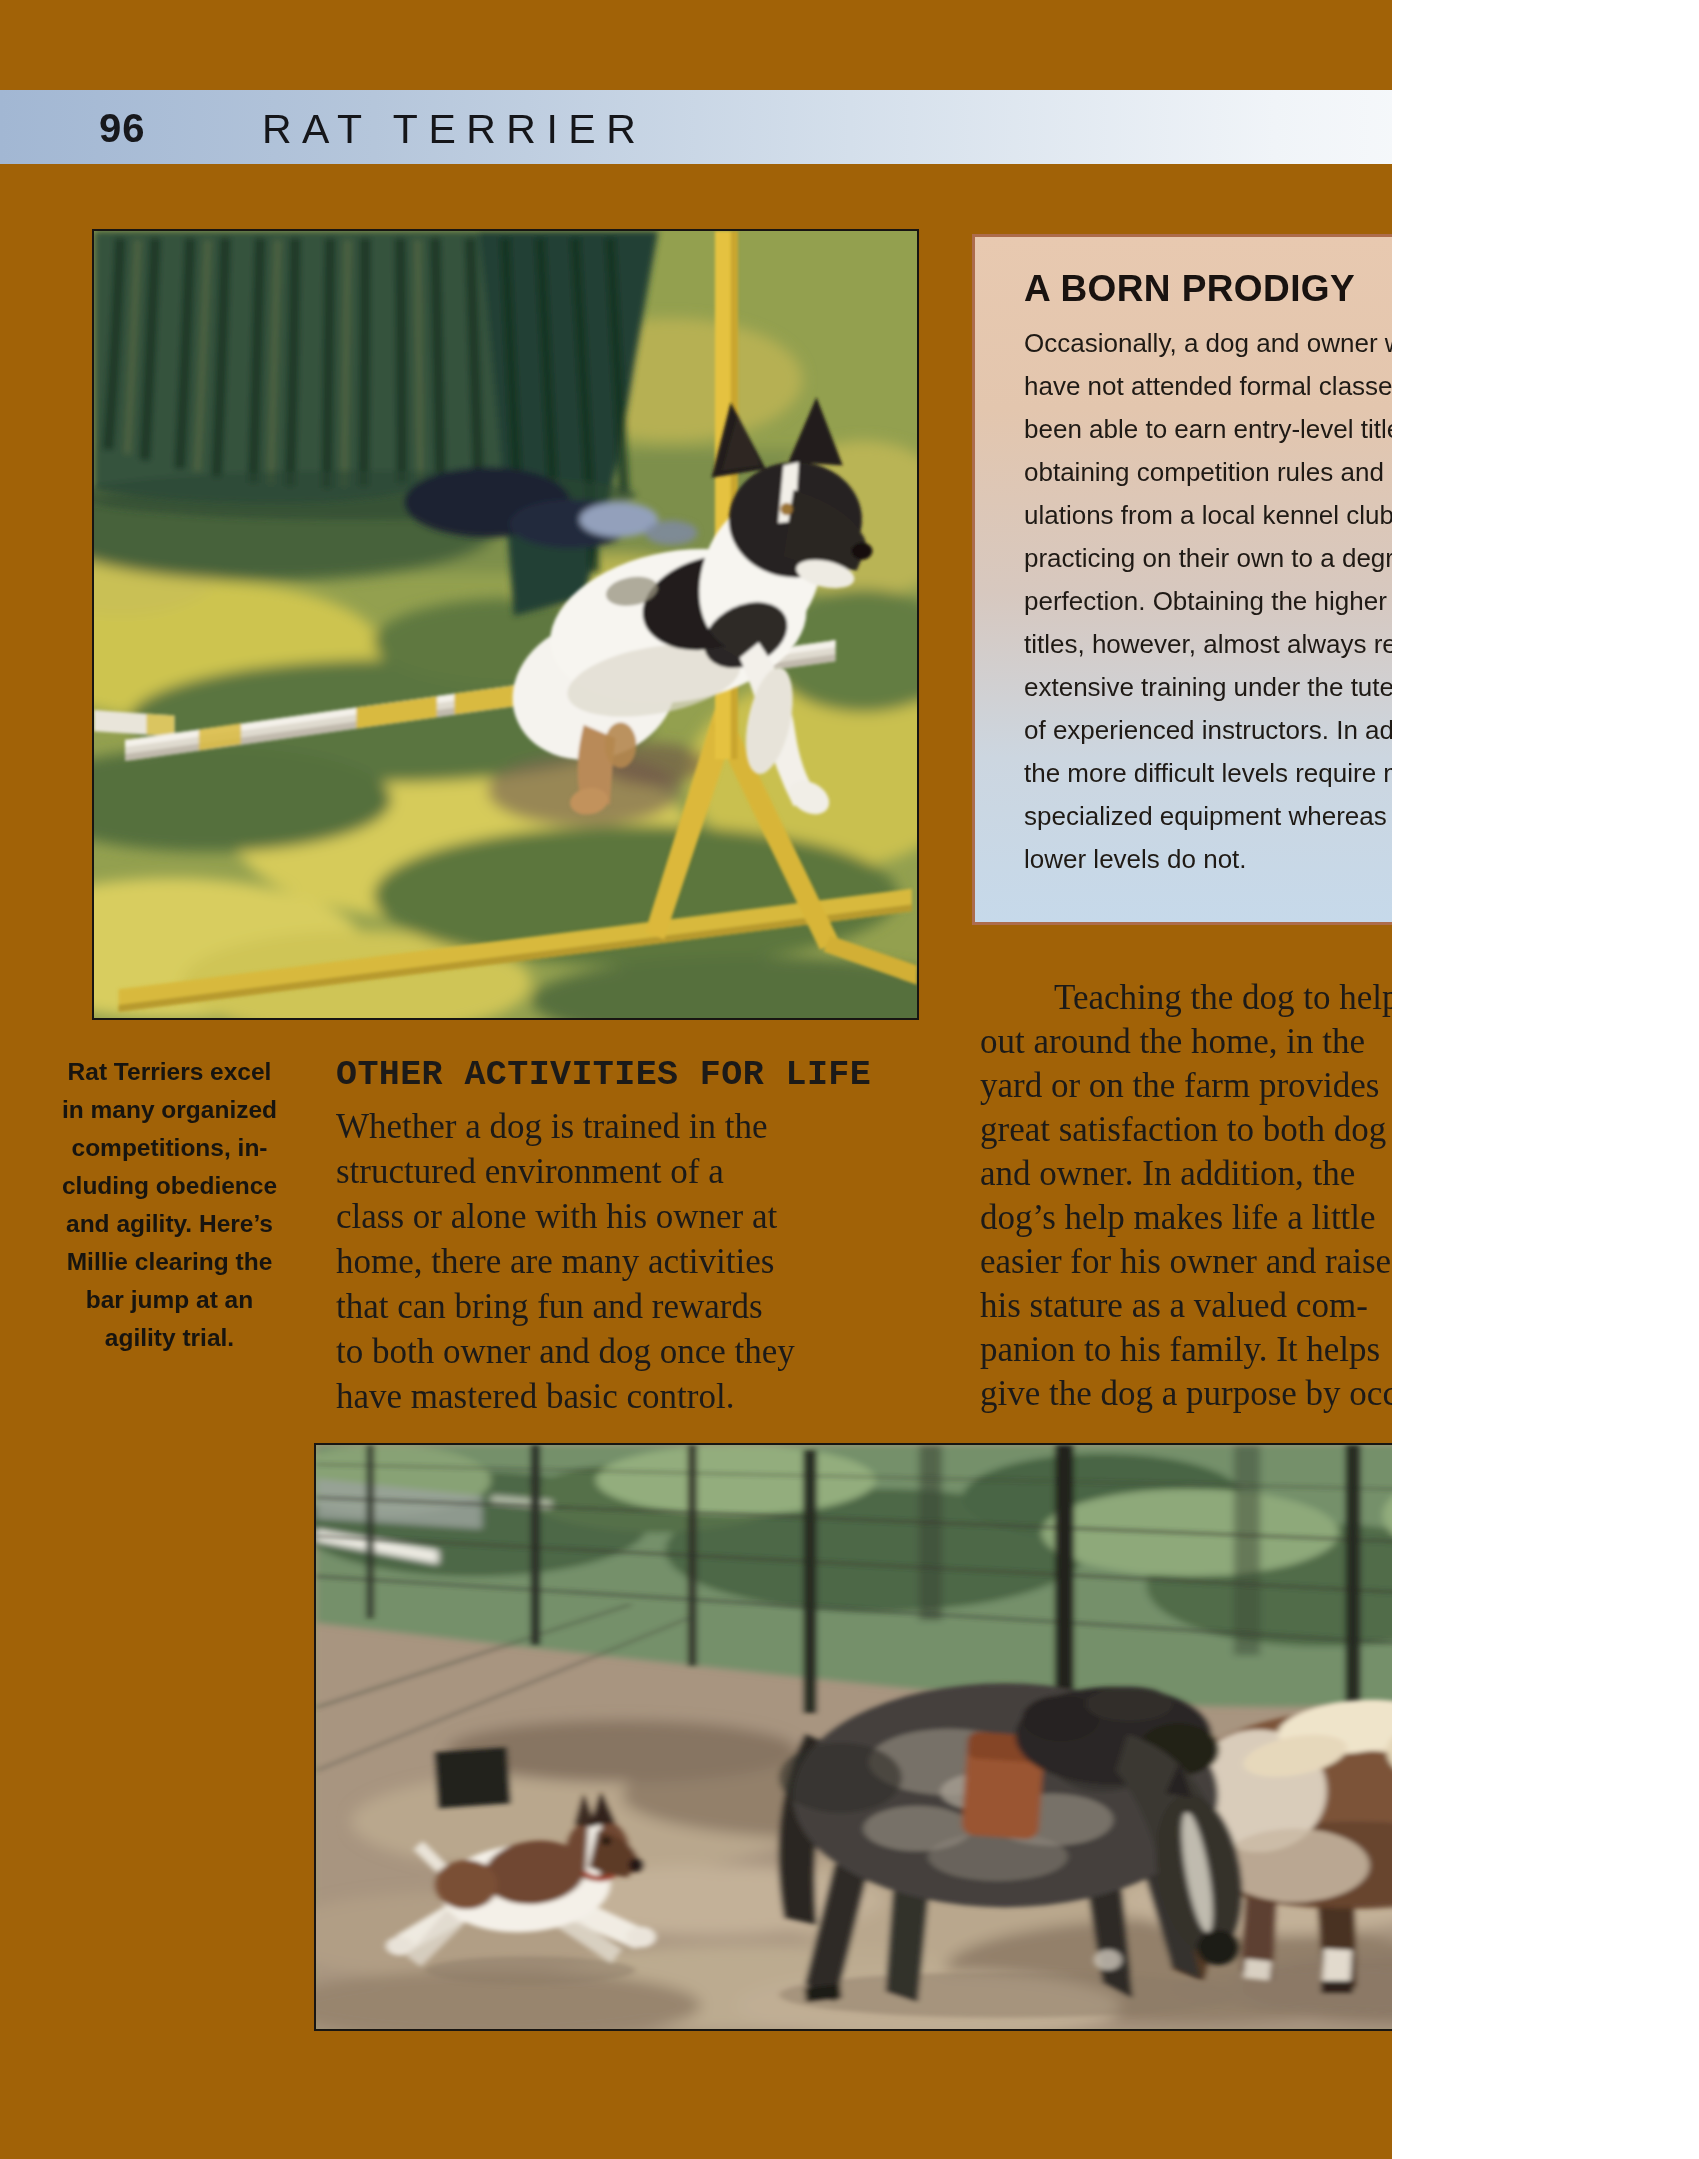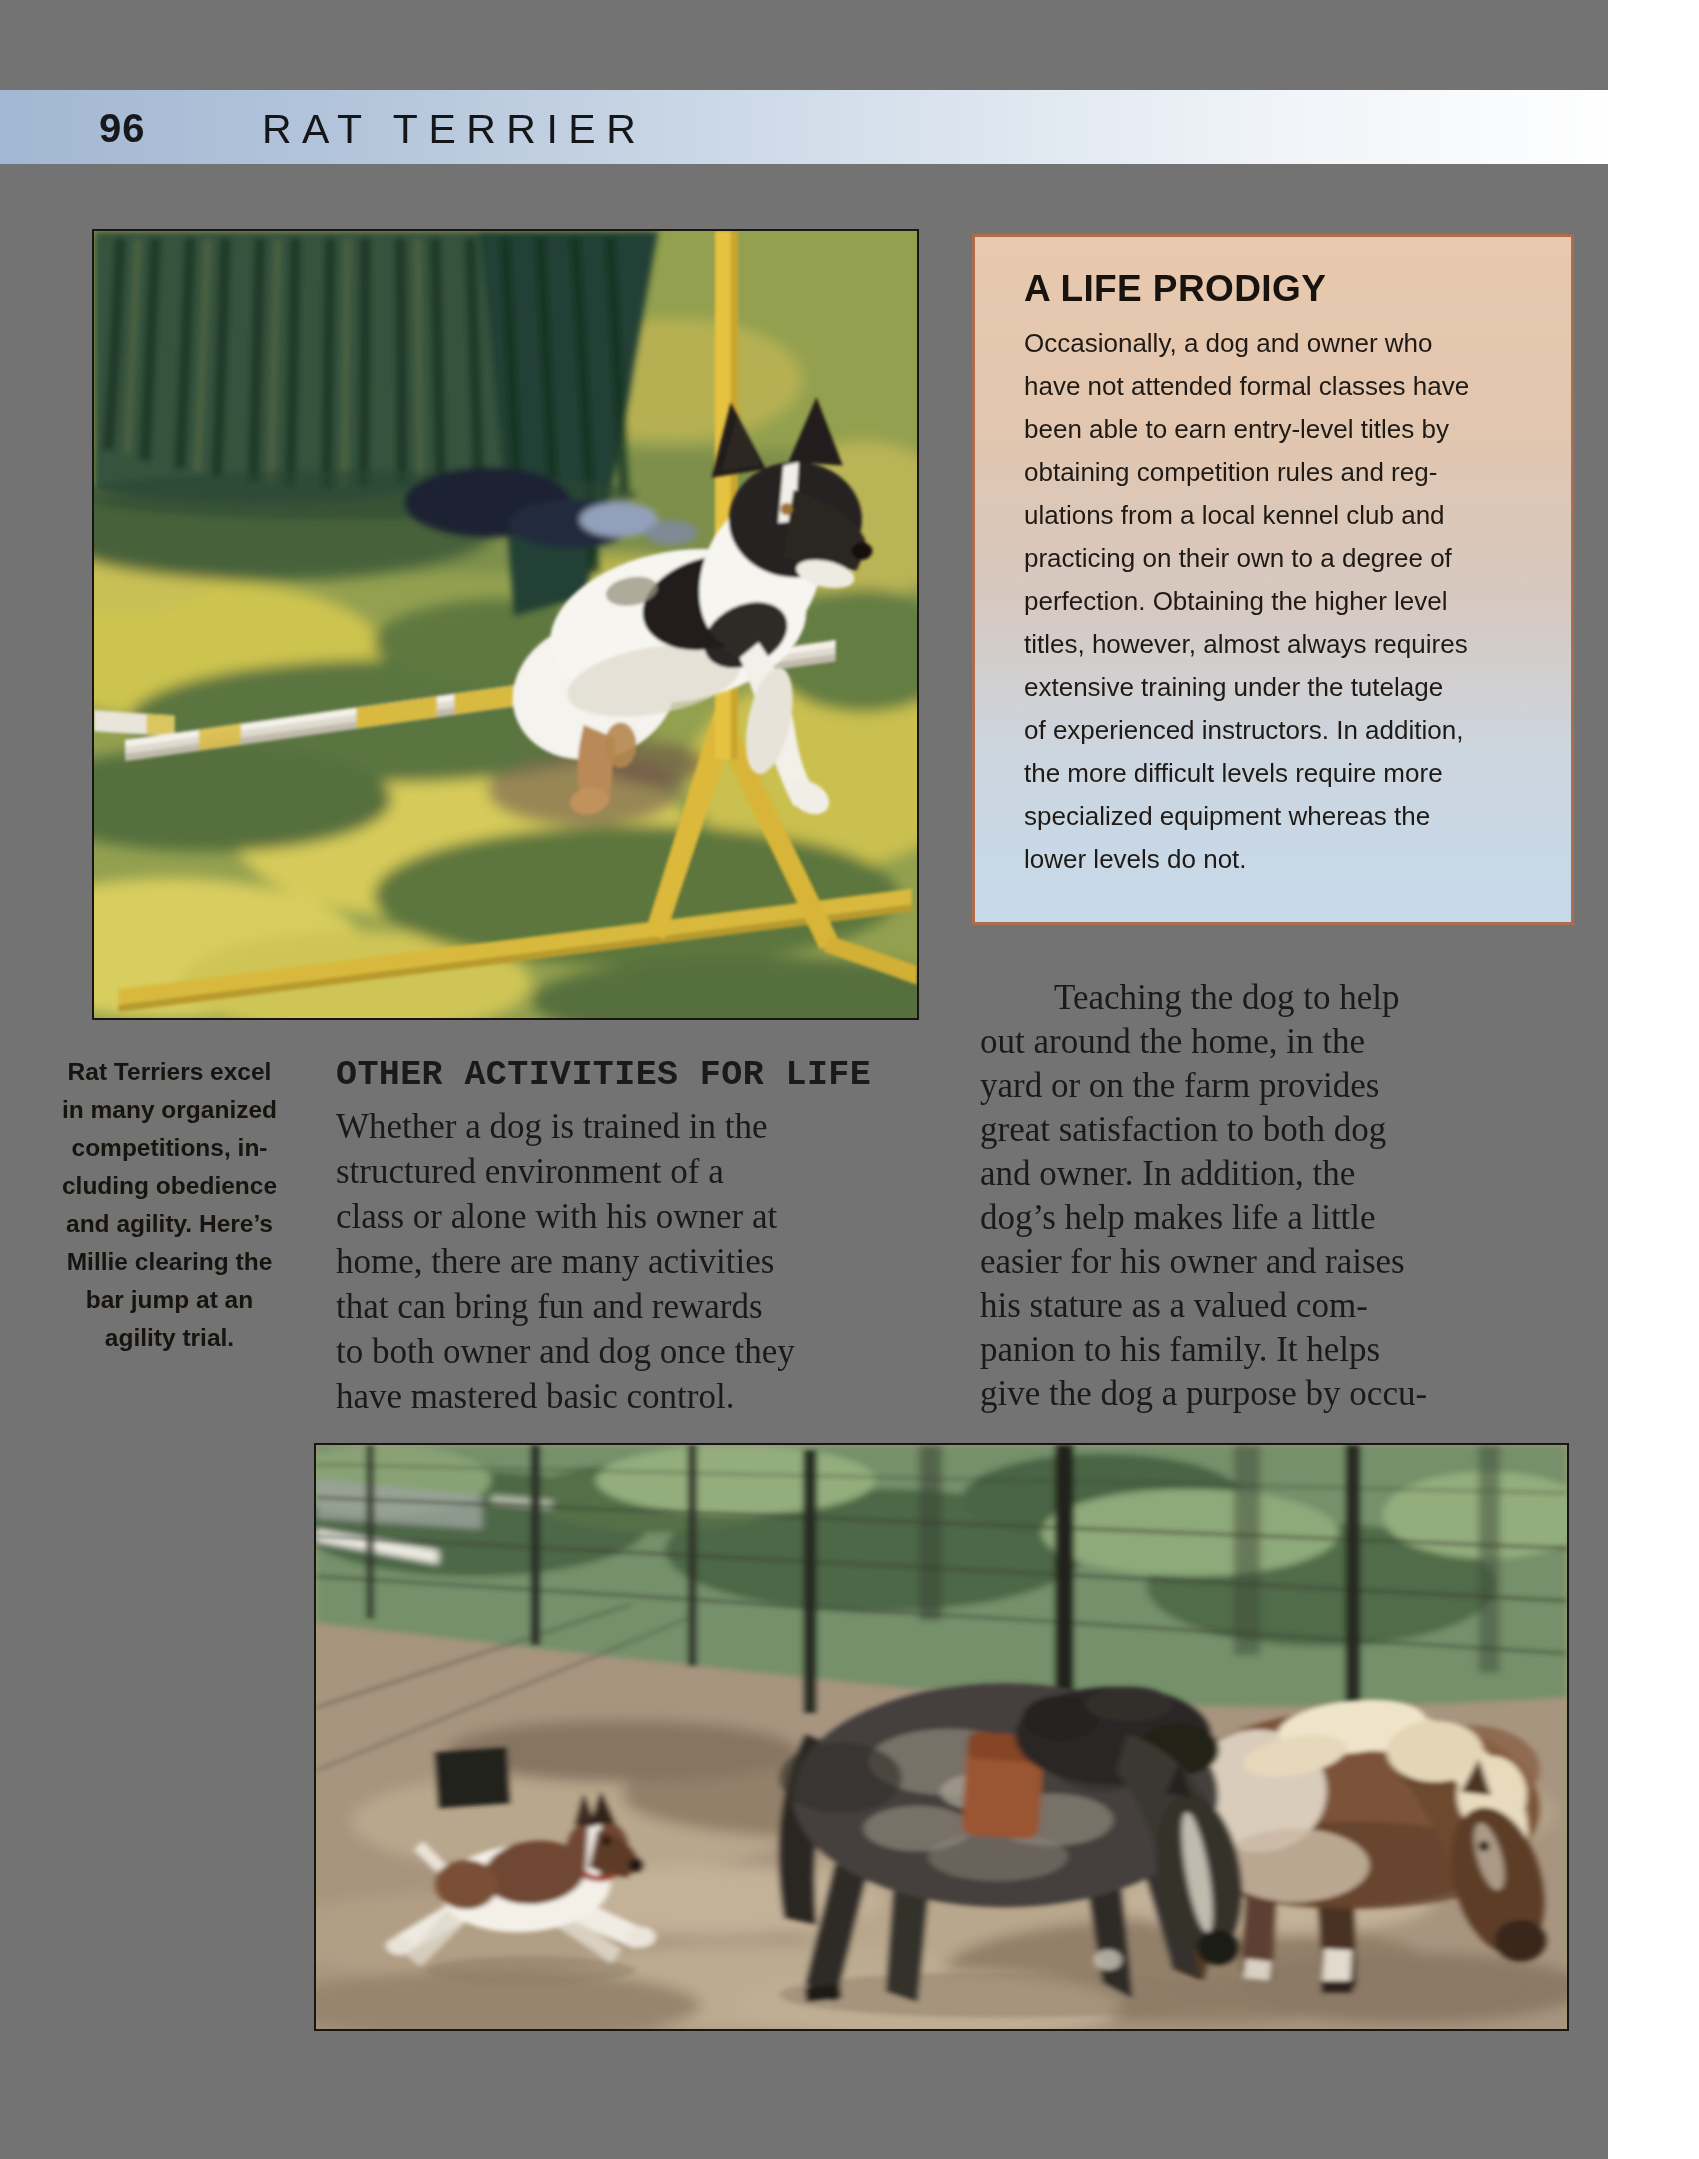--- a/index.html
+++ b/index.html
@@ -1,16 +1,16 @@
 <!DOCTYPE html>
 <html style="font-size:14px"><head>
 <meta charset="utf-8">
 <style>
   html,body{margin:0;padding:0;background:#ffffff;}
-  .page{position:relative;width:1608px;height:2160px;background:#737373;
+  .page{position:relative;width:1392px;height:2160px;background:#a16207;
         font-family:"Liberation Sans",sans-serif;overflow:hidden;}
 
   
   .header-band{position:absolute;left:0;top:90px;width:1700px;height:74px;
     background:linear-gradient(90deg,#a2b7d3 0%,#b5c6db 22%,#d4dfeb 50%,#f0f4f8 75%,#ffffff 96%);}
   .page-num{position:absolute;left:99px;top:0;height:74px;line-height:77px;
     font-size:40px;font-weight:700;color:#17181c;letter-spacing:0.9px;}
   .band-title{position:absolute;left:262px;top:0;height:74px;line-height:79px;
     font-size:41px;font-weight:400;letter-spacing:10.5px;color:#15161a;}
 
@@ -159,21 +159,21 @@
         <polygon points="788,268 806,264 802,332 782,334" fill="#f2efe8"></polygon>
         <path d="M800,296 Q872,318 884,360 L872,388 Q820,384 788,372 Z" fill="#2b2622"></path>
         <ellipse cx="878" cy="366" rx="12" ry="10" fill="#141110"></ellipse>
         <ellipse cx="836" cy="392" rx="34" ry="15" fill="#eeebe3" transform="rotate(12 836 392)"></ellipse>
         <circle cx="792" cy="318" r="7" fill="#9c7434"></circle>
       </g>
     </svg>
   </div>
 
   <div class="sidebar">
-    <h2>A LIFE PRODIGY</h2>
+    <h2>A BORN PRODIGY</h2>
     <p>Occasionally, a dog and owner who
 have not attended formal classes have
 been able to earn entry-level titles by
 obtaining competition rules and reg-
 ulations from a local kennel club and
 practicing on their own to a degree of
 perfection. Obtaining the higher level
 titles, however, almost always requires
 extensive training under the tutelage
 of experienced instructors. In addition,

